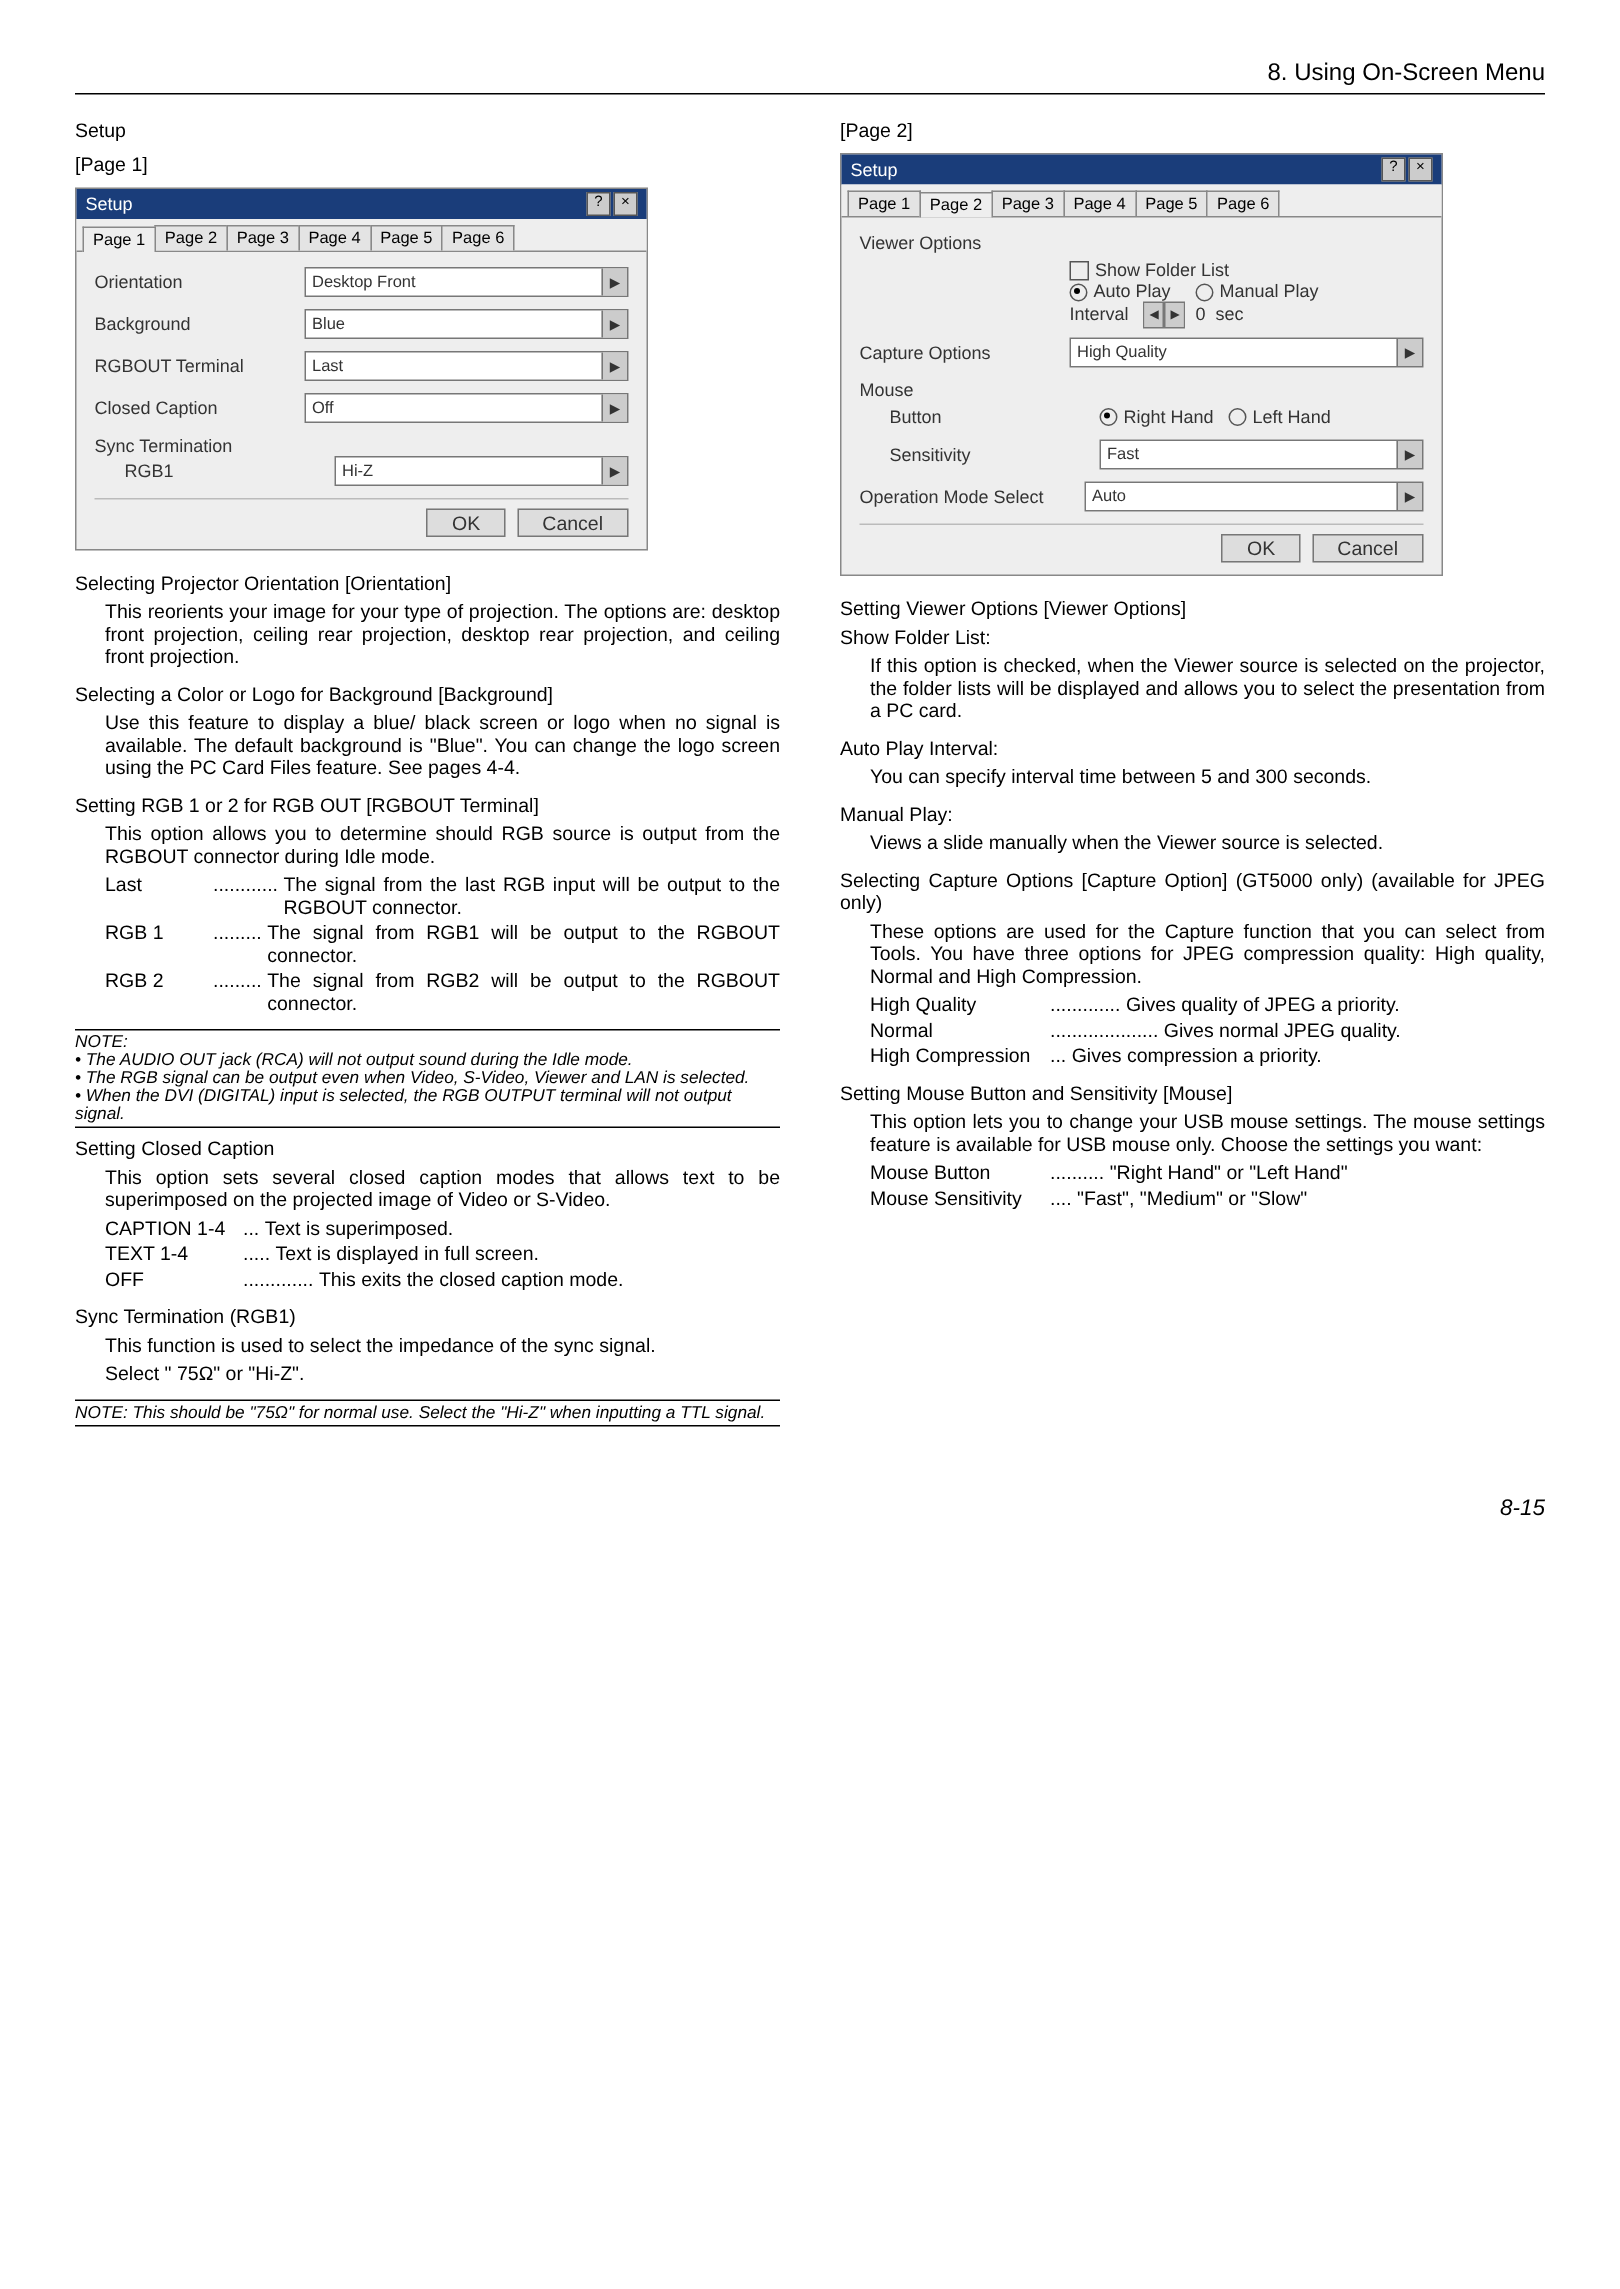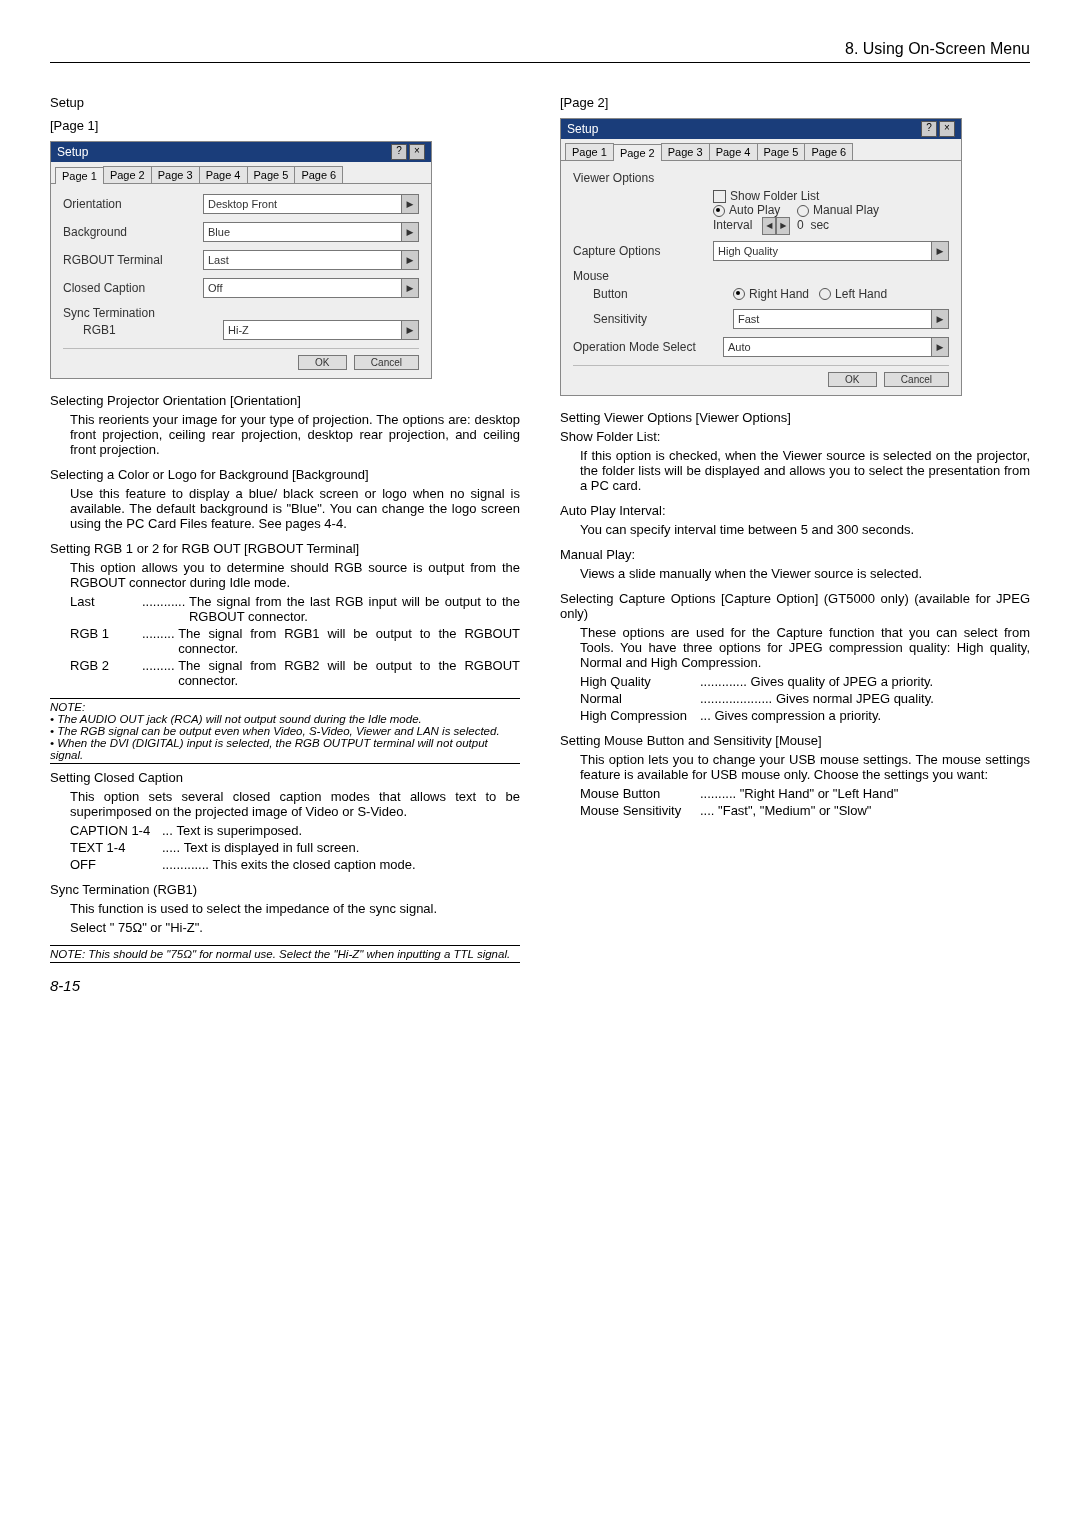--- a/index.html
+++ b/index.html
@@ -1,54 +1,54 @@
 <!DOCTYPE html>
 <html><head>
 <meta charset="utf-8">
 <style>
   body { font-family: Arial, Helvetica, sans-serif; font-size: 13px; background: #fff; margin: 0; padding: 40px 50px; width: 980px; }
-  .chapter-head { border-bottom: 1px solid #000; padding-bottom: 4px; margin-bottom: 30px; text-align: right; font-size: 16px; }
+  .chapter-head { border-bottom: 1px solid #000; padding-bottom: 4px; margin-bottom: 14px; text-align: right; font-size: 16px; }
   .cols { display: flex; gap: 40px; }
   .col { flex: 1; }
   .sect-label { margin: 2px 0 8px 0; }
 
   
   .dlg { border: 1px solid #888; background: #eee; width: 380px; margin-bottom: 14px; }
   .dlg-title { background: #1a3d7a; color: #fff; font-size: 12px; padding: 2px 6px; display: flex; align-items: center; }
   .dlg-title .ttl { flex: 1; }
   .dlg-title .tbtn { width: 14px; height: 14px; background: #ccc; border: 1px solid #555; margin-left: 2px; text-align: center; font-size: 10px; line-height: 12px; color: #000; }
   .tabs { display: flex; border-bottom: 1px solid #888; background:#eee; padding-top:4px; padding-left:4px; }
   .tab { padding: 2px 6px; font-size: 11px; border:1px solid #888; border-bottom:none; background:#e4e4e4; margin-right:-1px; }
   .tab.active { background:#eee; position:relative; top:1px; }
   .dlg-body { padding: 10px 12px 8px 12px; font-size: 12px; color:#333; }
   .row { display:flex; align-items:center; margin-bottom:8px; }
   .row .lab { width: 140px; }
   .drop { flex:1; border:1px solid #777; background:#fff; height:18px; display:flex; align-items:center; padding:0 4px; font-size:11px; position:relative; }
   .drop .arrow { position:absolute; right:0; top:0; width:16px; height:18px; background:#ccc; border-left:1px solid #777; text-align:center; font-size:9px; line-height:18px; }
   .sub { margin-left: 20px; }
   .footer-btns { text-align:right; border-top:1px solid #bbb; padding-top:6px; margin-top:8px;}
-  .btn { display:inline-block; border:1px solid #777; background:#ddd; padding:1px 16px; font-size:10px; margin-left:4px;}
+  .btn { display:inline-block; border:1px solid #777; background:#ddd; padding:1px 16px; font-size:13px; margin-left:4px;}
   .chk { width:11px; height:11px; border:1px solid #555; display:inline-block; vertical-align:middle; margin-right:4px;}
   .radio { width:10px; height:10px; border:1px solid #555; border-radius:50%; display:inline-block; vertical-align:middle; margin-right:4px; position:relative;}
   .radio.sel::after{content:""; width:4px; height:4px; background:#000; border-radius:50%; position:absolute; left:2px; top:2px;}
   .spin { display:inline-flex; border:1px solid #777; height:16px; vertical-align:middle;}
   .spin .sbtn{width:12px; background:#ccc; text-align:center; font-size:8px; line-height:16px; border-right:1px solid #777;}
   .spin .sbtn:last-child{border-right:none; border-left:1px solid #777;}
 
   p { margin: 0 0 4px 0; text-align:justify; }
   .block { margin-bottom: 10px; }
   .indent { padding-left: 20px; }
   .note { font-style: italic; border-top:1px solid #000; border-bottom:1px solid #000; padding: 2px 0; margin: 6px 0; font-size:11.5px;}
   .note-inner { font-style: italic; font-size:11.5px;}
   .deflist { padding-left:20px; }
   .deflist .drow { display:flex; margin-bottom:2px;}
   .deflist .dterm { min-width:72px; }
   .deflist .ddots { }
   .deflist .ddef { flex:1; text-align:justify; }
-  .pagenum { text-align:left; font-style:italic; margin-top:8px; font-size:15px;}
+  .pagenum { text-align:right; font-style:italic; margin-top:40px; font-size:15px;}
 </style>
 </head>
 <body>
 
 <div class="chapter-head">8. Using On-Screen Menu</div>
 
 <div class="cols">
 
   <div class="col">
     <p class="sect-label">Setup</p>

